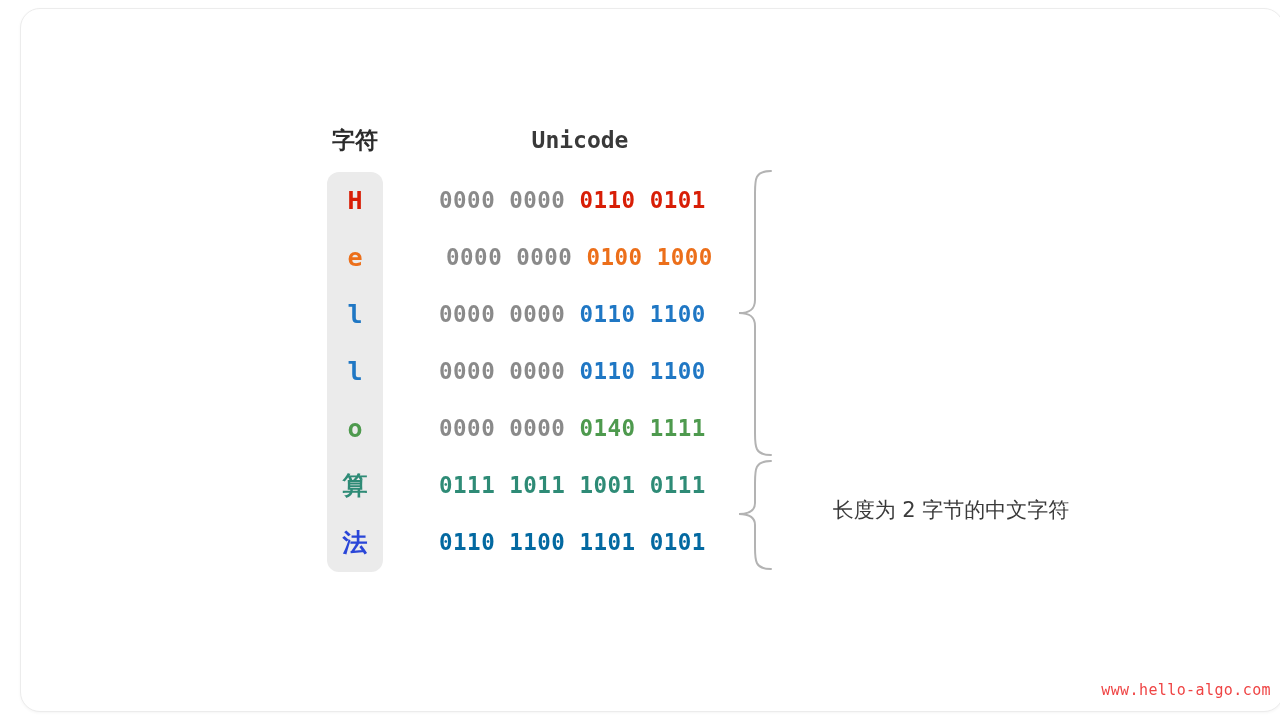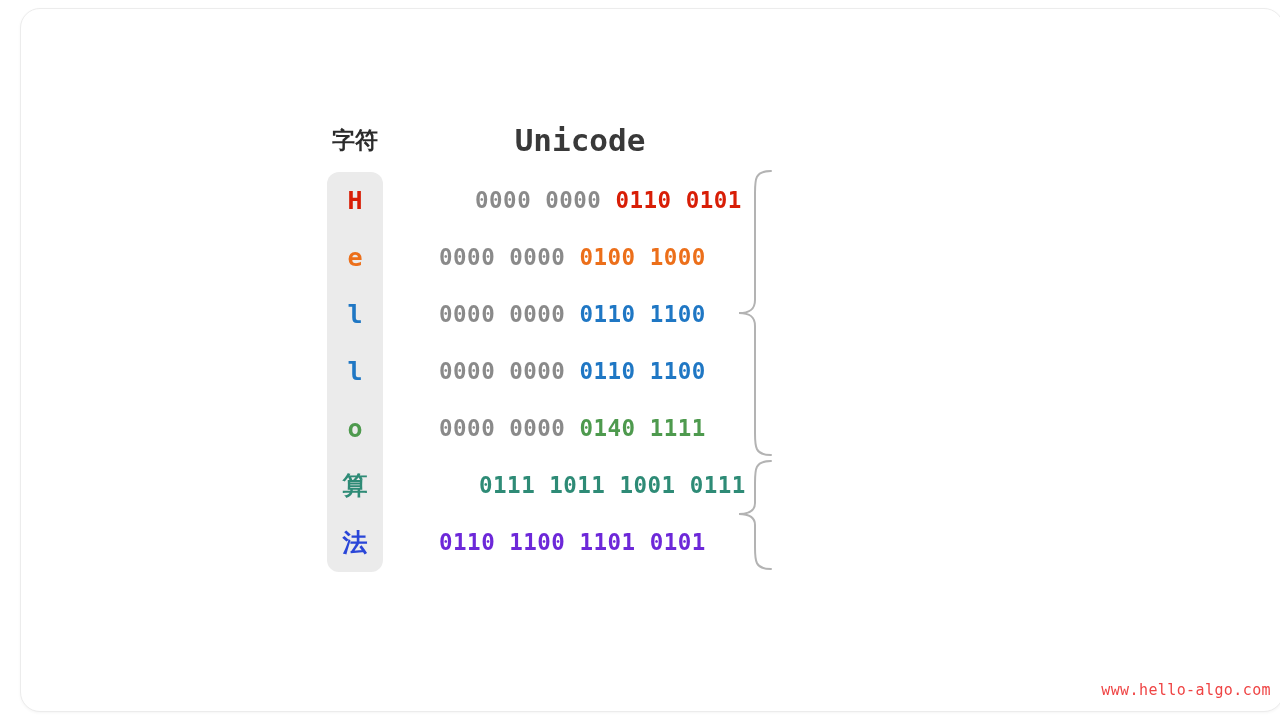--- a/index.html
+++ b/index.html
@@ -41,21 +41,21 @@
     color: #2b2b2b;
     line-height: 30px;
     font-family: "Liberation Sans", "DejaVu Sans", sans-serif;
   }
   #header-unicode {
     position: absolute;
     left: 418px;
     top: 116px;
     width: 282px;
     text-align: center;
-    font-size: 31px;
+    font-size: 23px;
     font-weight: bold;
     color: #393939;
     line-height: 30px;
     font-family: "DejaVu Sans Mono", "Liberation Mono", monospace;
   }
 
   
   #char-column {
     position: absolute;
     left: 306px;
@@ -150,36 +150,37 @@
       <div class="char-cell" style="top: 0px; color: rgb(216, 30, 6);">H</div>
       <div class="char-cell" style="top: 57px; color: rgb(236, 111, 26);">e</div>
       <div class="char-cell" style="top: 114px; color: rgb(31, 119, 196);">l</div>
       <div class="char-cell" style="top: 171px; color: rgb(31, 119, 196);">l</div>
       <div class="char-cell" style="top: 228px; color: rgb(78, 154, 78);">o</div>
       <div class="char-cell cjk" style="top: 285px; color: rgb(46, 139, 118);">算</div>
       <div class="char-cell cjk" style="top: 342px; color: rgb(42, 70, 216);">法</div>
     </div>
 
   <div id="rows-layer">
-      <div class="bin-row" style="top: 163px; margin-left: 36px;"><span class="bin-pad">0000 0000 </span><span style="color: rgb(216, 30, 6);">0110 0101</span></div>
-      <div class="bin-row" style="top: 220px;"><span class="bin-pad">0000 0000 </span><span style="color: rgb(236, 111, 26);">0100 1000</span></div>
+      <div class="bin-row" style="top: 163px;"><span class="bin-pad">0000 0000 </span><span style="color: rgb(216, 30, 6);">0110 0101</span></div>
+      <div class="bin-row" style="top: 220px; margin-left: 7px;"><span class="bin-pad">0000 0000 </span><span style="color: rgb(236, 111, 26);">0100 1000</span></div>
       <div class="bin-row" style="top: 277px;"><span class="bin-pad">0000 0000 </span><span style="color: rgb(31, 119, 196);">0110 1100</span></div>
       <div class="bin-row" style="top: 334px;"><span class="bin-pad">0000 0000 </span><span style="color: rgb(31, 119, 196);">0110 1100</span></div>
       <div class="bin-row" style="top: 391px;"><span class="bin-pad">0000 0000 </span><span style="color: rgb(78, 154, 78);">0140 1111</span></div>
-      <div class="bin-row" style="top: 448px; margin-left: 40px;"><span style="color: rgb(46, 139, 118);">0111 1011 1001 0111</span></div>
-      <div class="bin-row" style="top: 505px;"><span style="color: #6d28d9;">0110 1100 1101 0101</span></div>
+      <div class="bin-row" style="top: 448px;"><span style="color: rgb(46, 139, 118);">0111 1011 1001 0111</span></div>
+      <div class="bin-row" style="top: 505px;"><span style="color: #0369a1;">0110 1100 1101 0101</span></div>
     </div>
 
   <svg class="brace" style="left:714px; top:160px;" width="46" height="288" viewBox="0 0 46 288">
     <path d="M 36 2 C 20 2, 20 10, 20 24 L 20 131 C 20 141, 14 144, 4 144
              C 14 144, 20 147, 20 157 L 20 264 C 20 278, 20 286, 36 286" fill="none" stroke="#b3b3b3" stroke-width="2" stroke-linecap="round"></path>
   </svg>
 
   <svg class="brace" style="left:714px; top:450px;" width="46" height="112" viewBox="0 0 46 112">
     <path d="M 36 2 C 20 2, 20 10, 20 24 L 20 44 C 20 52, 14 55, 4 55
              C 14 55, 20 58, 20 66 L 20 88 C 20 102, 20 110, 36 110" fill="none" stroke="#b3b3b3" stroke-width="2" stroke-linecap="round"></path>
   </svg>
 
 
+  <div class="annot" id="annot-2">长度为 2 字节的中文字符</div>
 
   <div id="watermark">www.hello-algo.com</div>
 
 </div>
 
 </body></html>

